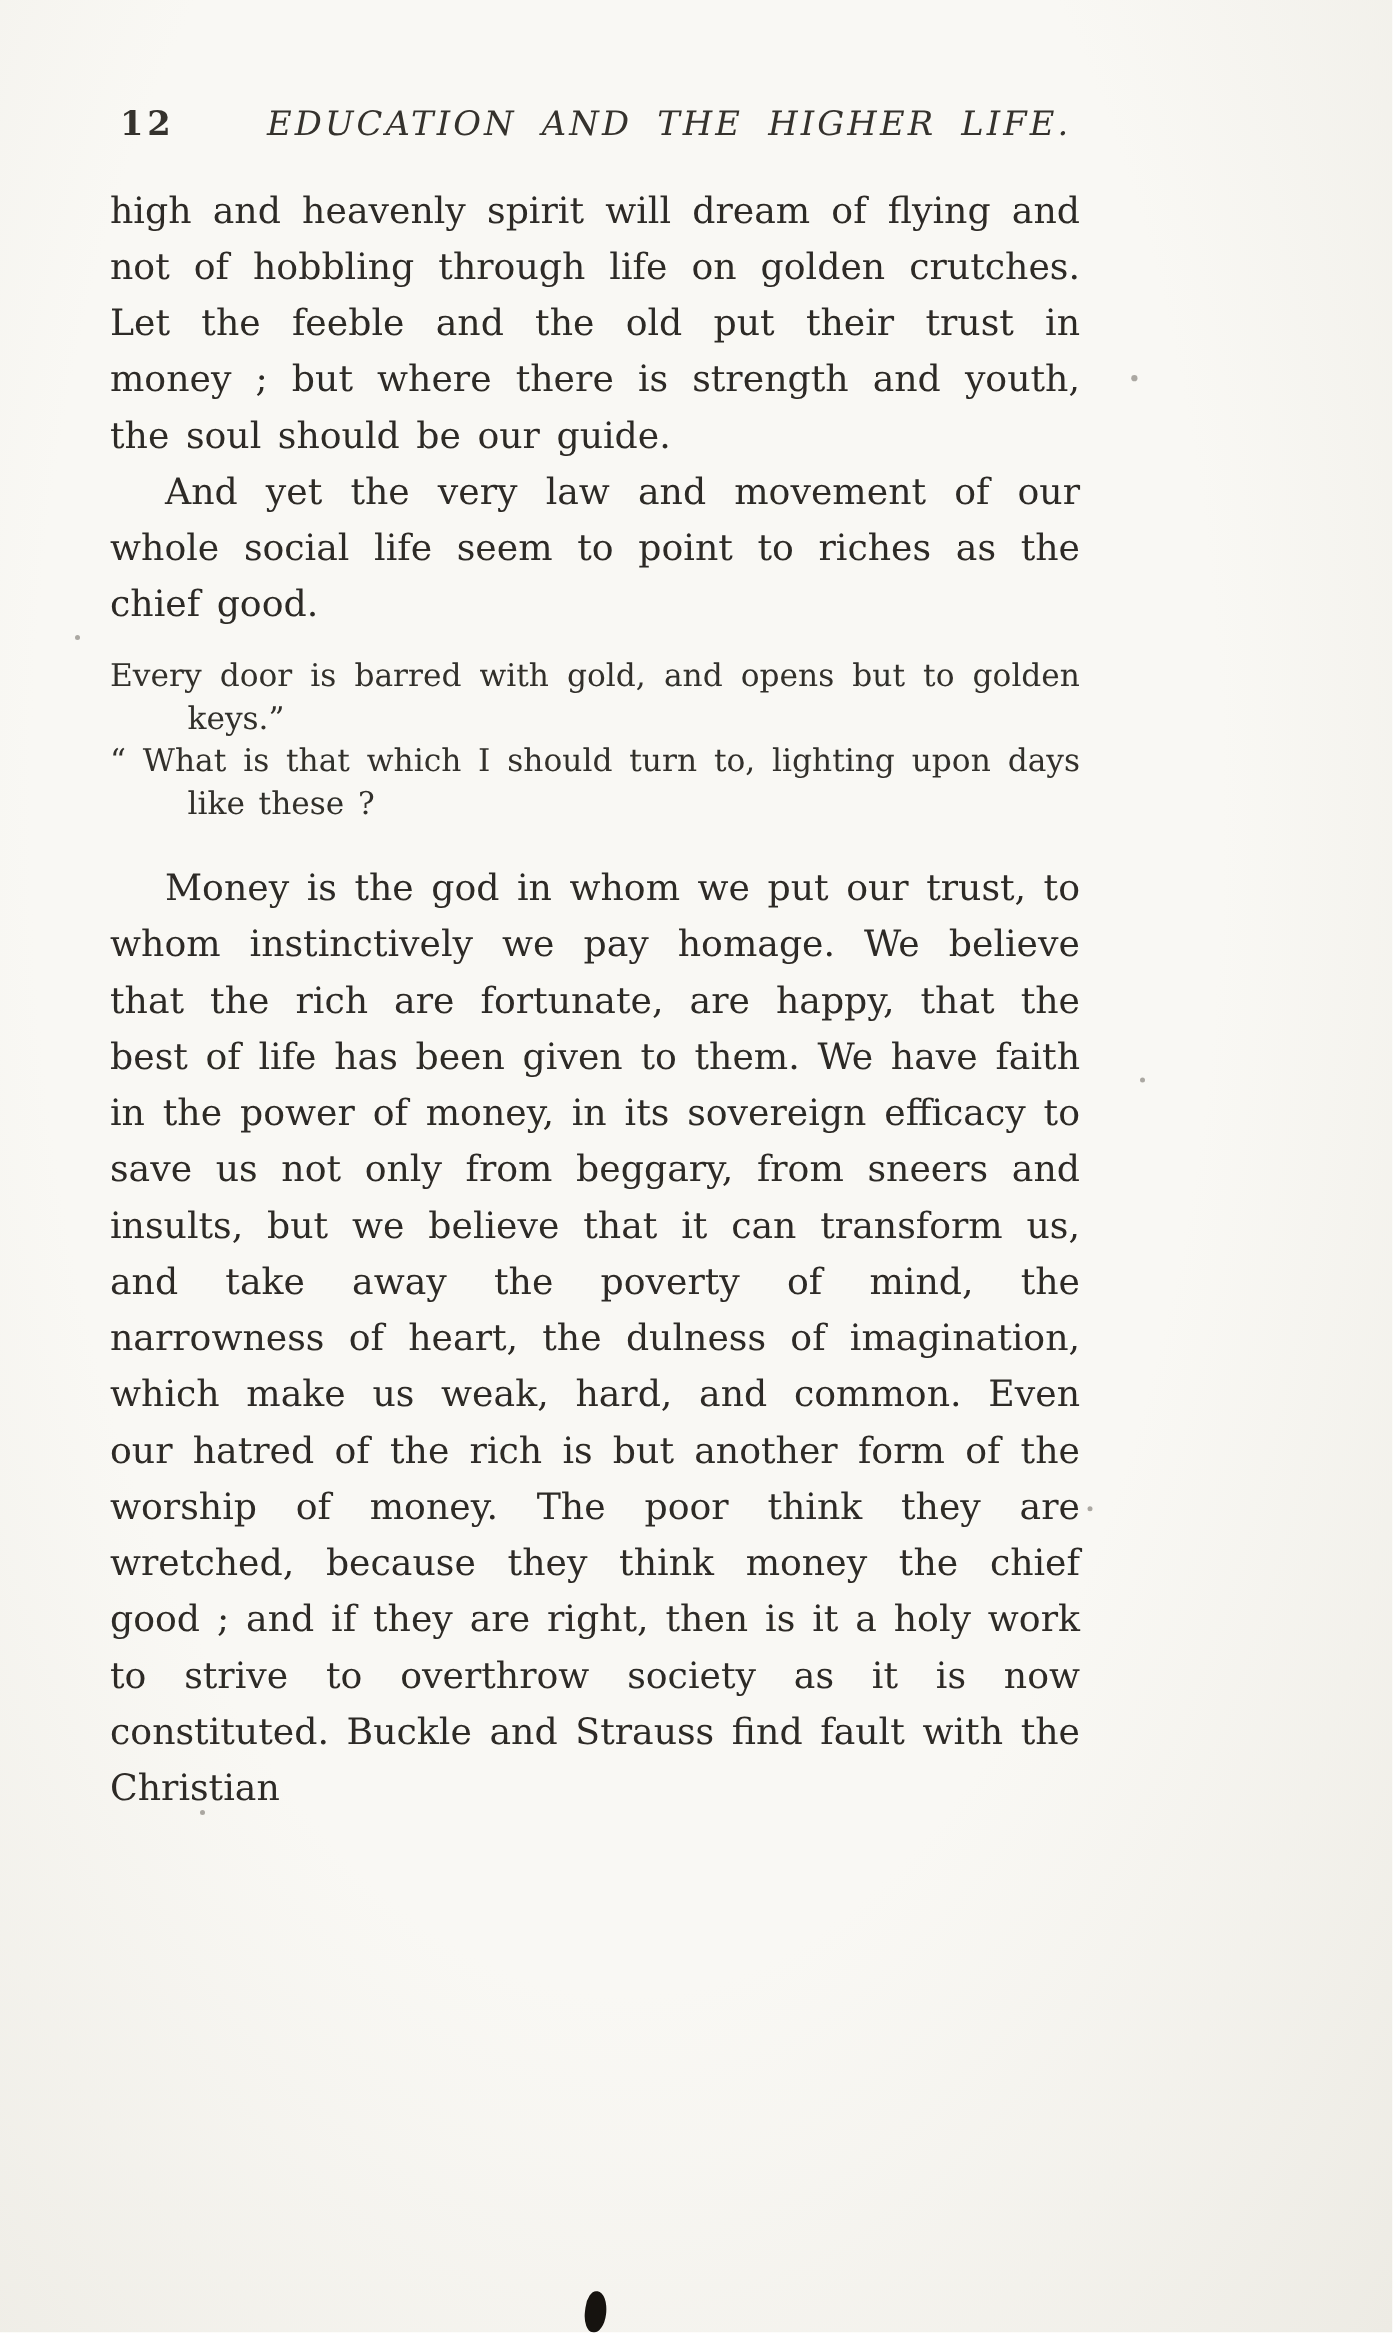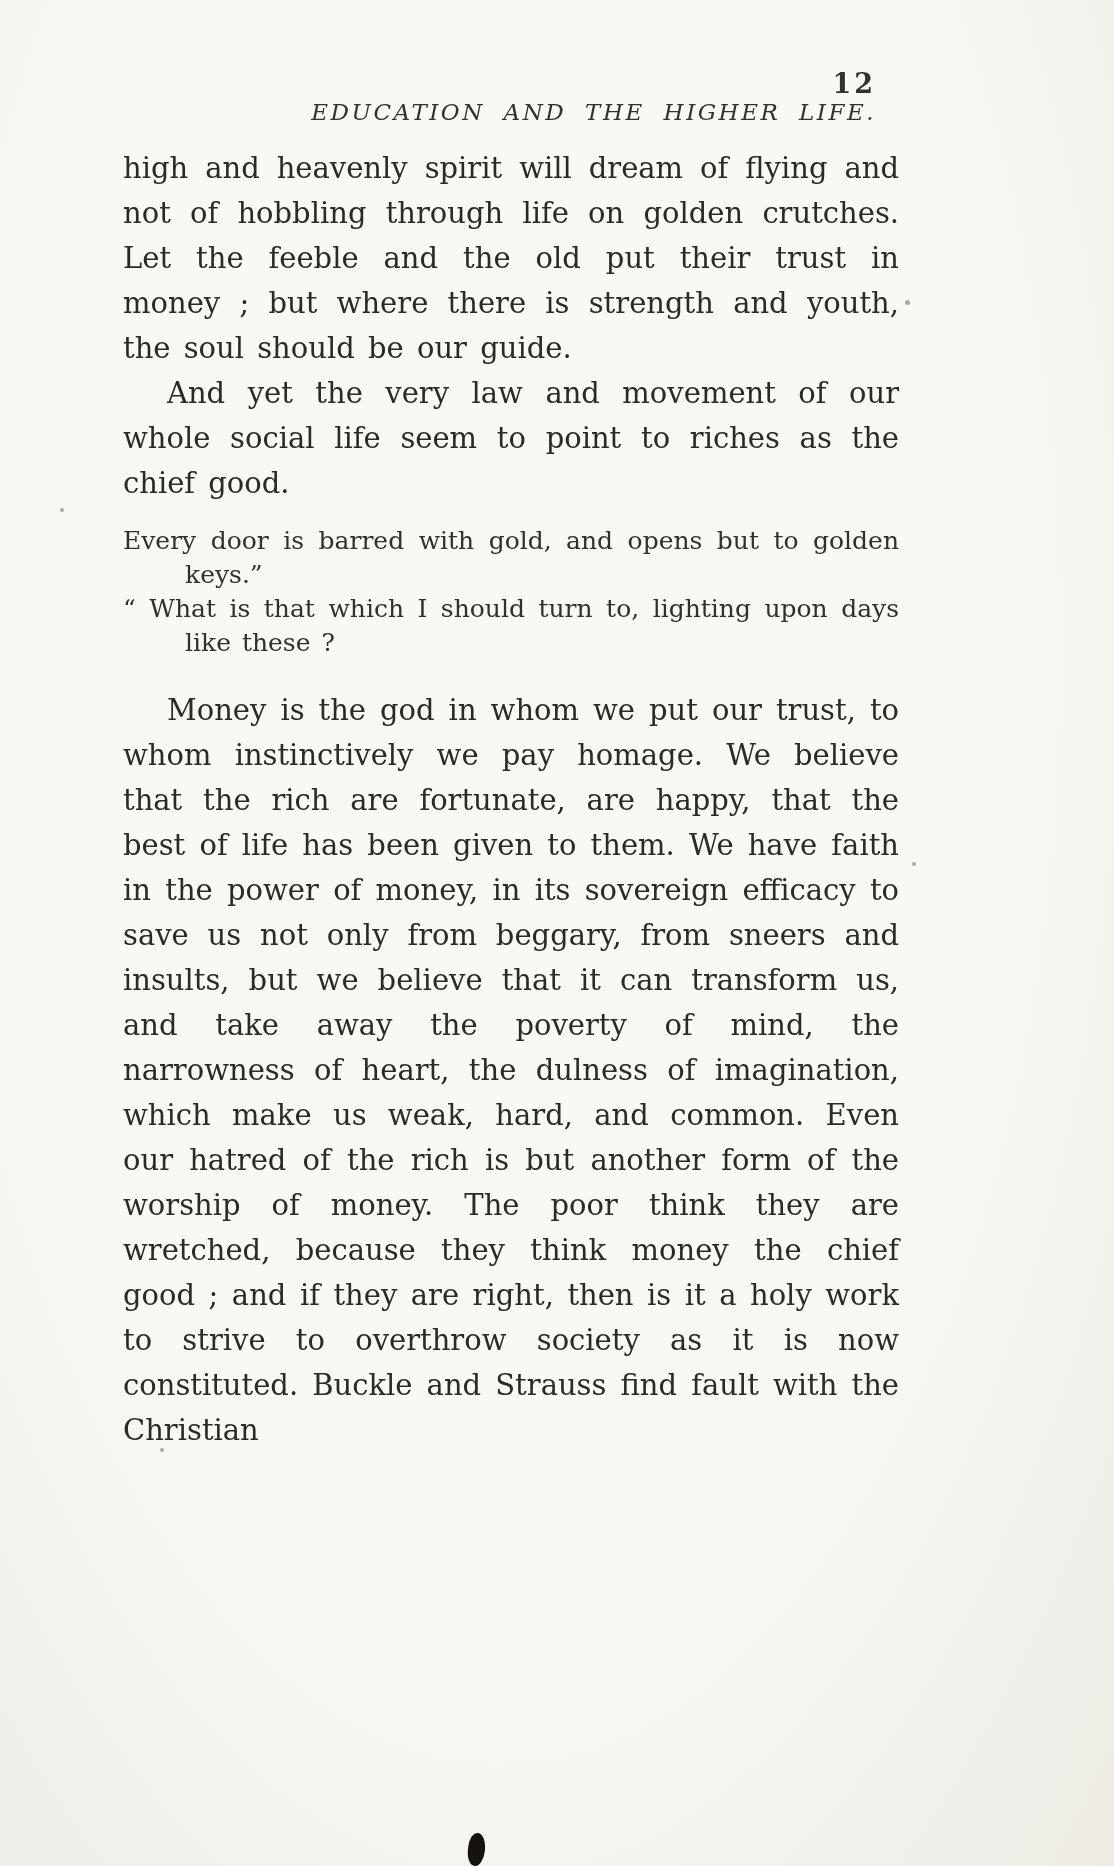--- a/index.html
+++ b/index.html
@@ -14,55 +14,53 @@
     position: relative;
     width: 1114px;
     height: 1866px;
     background: radial-gradient(ellipse at 45% 35%, #f9f8f4 55%, #edebe4 100%);
     color: #2e2b27;
     font-family: "DejaVu Serif", "Liberation Serif", serif;
   }
 
   .page-header {
     position: absolute;
-    top: 68px;
+    top: 84px;
     left: 96px;
     width: 780px;
     display: flex;
-    align-items: flex-end;
+    align-items: center;
     color: #35322d;
-    flex-direction: column;
   }
 
   .page-number {
     font-size: 27px;
     letter-spacing: 3px;
     font-weight: bold;
   }
 
   .running-title {
     font-style: italic;
-    font-size: 23px;
+    font-size: 27px;
     letter-spacing: 2.5px;
     word-spacing: 9px;
     margin-left: 74px;
     white-space: nowrap;
   }
 
   .page-body {
     position: absolute;
     top: 146px;
     left: 88px;
     width: 776px;
     font-size: 29px;
     line-height: 45px;
     word-spacing: 4px;
     text-align: justify;
     color: #2d2a26;
-    margin-left: 35px;
   }
 
   p.para { text-align: justify; }
   p.para.indent { text-indent: 44px; }
 
   blockquote.verse-quote {
     margin: 18px 0 28px 0;
     font-size: 25px;
     line-height: 34px;
     word-spacing: 3px;

